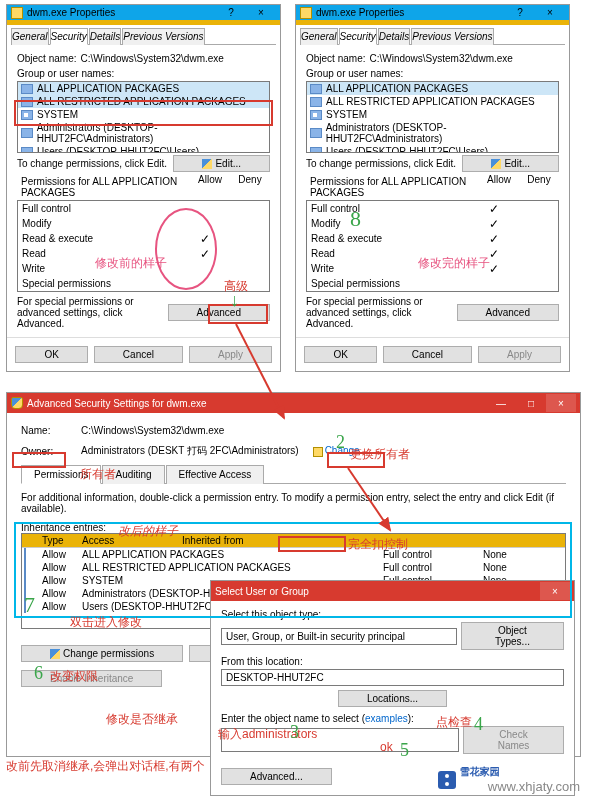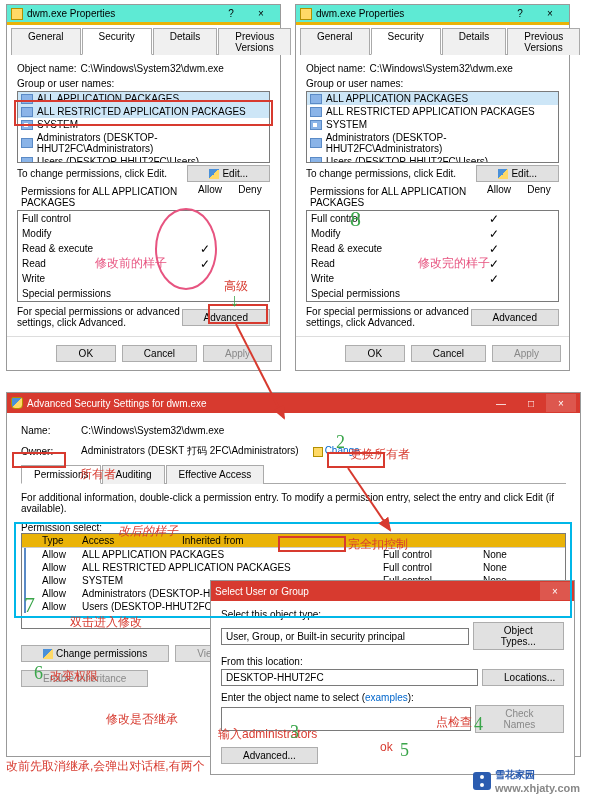--- a/index.html
+++ b/index.html
@@ -1,46 +1,46 @@
 <!DOCTYPE html>
 <html><head>
 <meta charset="utf-8">
 <style>
   * { box-sizing: border-box; margin: 0; padding: 0; font-family: "Segoe UI", Tahoma, sans-serif; font-size: 10px; }
   body { width: 590px; height: 800px; background: #fff; position: relative; overflow: hidden; }
   .dlg { position: absolute; background: #fff; border: 1px solid #999; }
-  .titlebar { background: #5eead4; height: 20px; display: flex; align-items: center; padding: 0 4px; border-bottom: 3px solid #eab308; }
+  .titlebar { background: #0ea5e9; height: 20px; display: flex; align-items: center; padding: 0 4px; border-bottom: 5px solid #eab308; }
   .titlebar.red { background: #d73a2f; color: #fff; border-bottom: none; }
   .ticon { width: 12px; height: 12px; margin-right: 4px; background: #ffd966; border: 1px solid #b38f00; }
   .ticon.shield { background: linear-gradient(135deg,#4a90d9 0 50%,#ffd966 50% 100%); border-radius: 2px 2px 4px 4px; }
   .titlebar .spacer { flex: 1; }
   .wbtn { width: 30px; height: 18px; display: flex; align-items: center; justify-content: center; color: #000; }
   .titlebar.red .wbtn { color: #fff; }
   .wbtn.close { background: #e81123; color: #fff; }
   .titlebar.red .wbtn.close { background: rgba(255,255,255,.15); }
   .tabs { display: flex; border-bottom: 1px solid #aaa; margin: 2px 4px 0 4px; }
-  .tab { padding: 2px 16px; border: 1px solid #aaa; border-bottom: none; margin-right: 1px; background: #f0f0f0; position: relative; top: 1px; }
+  .tab { padding: 2px 0; border: 1px solid #aaa; border-bottom: none; margin-right: 1px; background: #f0f0f0; position: relative; top: 1px; font-style: italic; }
   .tab.active { background: #fff; border-bottom: 1px solid #fff; }
   .body { padding: 6px 10px; }
   .row { display: flex; align-items: center; margin: 2px 0; }
   .row label { margin-right: 4px; }
   .val { color: #000; }
   .listbox { border: 1px solid #7a7a7a; height: 72px; overflow: hidden; background: #fff; margin: 2px 0; }
   .li { display: flex; align-items: center; padding: 1px 3px; }
   .li .uicon { width: 12px; height: 10px; margin-right: 4px; background: #8ab4e8; border: 1px solid #5a8ac6; position: relative; }
   .li .uicon.sys::after{content:"";position:absolute;left:2px;top:2px;width:4px;height:4px;background:#fff;}
   .li.sel { background: #cde6f7; }
   .permbox { border: 1px solid #7a7a7a; background: #fff; }
   .permhdr { display: flex; font: 10px sans-serif; }
   .permhdr span:nth-child(1){flex:1;padding:2px 4px;}
   .permhdr span:nth-child(2),.permhdr span:nth-child(3){width:40px;text-align:center;}
   .permrow { display: flex; padding: 0 4px; height: 15px; align-items: center; }
   .permrow span:first-child { flex: 1; }
   .chk { width: 40px; text-align: center; font-size: 12px; }
-  .btn { border: 1px solid #adadad; background: #e1e1e1; padding: 2px 21px; min-width: 60px; text-align: center; display:inline-block; }
+  .btn { border: 1px solid #adadad; background: #e1e1e1; padding: 2px 28px; min-width: 60px; text-align: center; display:inline-block; }
   .btn.disabled { color: #888; }
   .btnrow { display: flex; justify-content: flex-end; gap: 6px; padding: 8px; border-top: 1px solid #ddd; }
   .redbox { border: 2px solid #d73a2f; position: absolute; pointer-events: none; }
   .anno { position: absolute; color: #d73a2f; font-size: 12px; font-family: sans-serif; pointer-events: none; }
   .anno.pink { color: #e75480; }
   .anno.green { color: #3aa54a; }
   .arrow { position: absolute; pointer-events: none; }
   .cyanbox { border: 2px solid #00b7e8; position: absolute; pointer-events: none; }
   .pinkcircle { position: absolute; border: 2px solid #e75480; border-radius: 50%; pointer-events: none; }
   .link { color: #0066cc; cursor: pointer; }
@@ -51,21 +51,21 @@
   .advtab.active { background: #fff; border-bottom:1px solid #fff;}
   .enthdr, .entrow { display: flex; padding: 1px 2px; align-items: center; }
   .enthdr { background: #eab308; border-bottom: 1px solid #ccc; font-weight: normal; }
   .col-i{width:18px;} .col-t{width:40px;} .col-p{flex:1;} .col-a{width:100px;} .col-in{width:80px;}
   .entrow .uic { width:14px;height:12px;background:#8ab4e8;border:1px solid #5a8ac6;}
   .watermark { position: absolute; right: 10px; bottom: 6px; display: flex; align-items: center; gap: 4px; color: #2b5cb0; font-size: 12px; font-weight: bold; }
   .watermark .logo { width: 18px; height: 18px; background: #2b5cb0; border-radius: 3px; position: relative; }
   .watermark .logo::before, .watermark .logo::after { content:""; position:absolute; background:#fff; }
   .watermark .logo::before { width:4px;height:4px;top:3px;left:7px;border-radius:50%;}
   .watermark .logo::after { width:4px;height:4px;bottom:3px;left:7px;border-radius:50%;}
-  .watermark .side{font-size:11px;color:#888;display:block;font-weight:bold;}
+  .watermark .side{font-size:13px;color:#888;display:block;font-weight:normal;margin-left:28px;}
 </style>
 </head>
 <body>
 
 <div class="dlg" style="left:6px;top:4px;width:275px;">
   <div class="titlebar">
     <span class="ticon"></span>
     <span>dwm.exe Properties</span>
     <span class="spacer"></span>
     <span class="wbtn">?</span>
@@ -272,21 +272,21 @@
       <span>Administrators (DESKT  打码  2FC\Administrators)</span>
       <span style="width:14px;"></span>
       <span class="link"><span class="lnkicon"></span><span>Change</span></span>
       </div>
     <div class="advtabs">
       <div class="advtab active">Permissions</div>
       <div class="advtab">Auditing</div>
       <div class="advtab">Effective Access</div>
     </div>
     <div style="margin:8px 0;">For additional information, double-click a permission entry. To modify a permission entry, select the entry and click Edit (if available).</div>
-    <div>Permission select:</div>
+    <div>Inheritance entries:</div>
     <div style="border:1px solid #7a7a7a;background:#fff;min-height:96px;">
       <div class="enthdr">
         <span class="col-i"></span>
         <span class="col-t">Type</span>
         <span class="col-a">Access</span>
         <span class="col-in">Inherited from</span>
       </div>
       <div class="entrow">
           <span class="col-i"><span class="uic"></span></span>
           <span class="col-t">Allow</span>
@@ -339,21 +339,21 @@
     <span class="spacer"></span>
     <span class="wbtn close">×</span>
   </div>
   <div class="body" style="padding:8px 10px;">
     <div>Select this object type:</div>
     <div class="row" style="gap:4px;">
       <input class="txtfield" readonly="" value="User, Group, or Built-in security principal" style="">
       <span class="btn" style="min-width:80px;">Object Types...</span>
     </div>
     <div style="margin-top:6px;">From this location:</div>
-    <div class="row" style="gap:4px;">
+    <div class="row" style="gap:4px;flex-direction:column;">
       <input class="txtfield" readonly="" value="DESKTOP-HHUT2FC" style="">
       <span class="btn" style="min-width:80px;">Locations...</span>
     </div>
     <div style="margin-top:6px;"><span>Enter the object name to select (</span><span class="link">examples</span><span>):</span></div>
     <div class="row" style="gap:4px;">
       <input class="txtfield" style="height: 24px;" value="">
       <span class="btn disabled" style="min-width:80px;">Check Names</span>
     </div>
     <div class="row" style="margin-top:14px;">
       <span class="btn">Advanced...</span>

